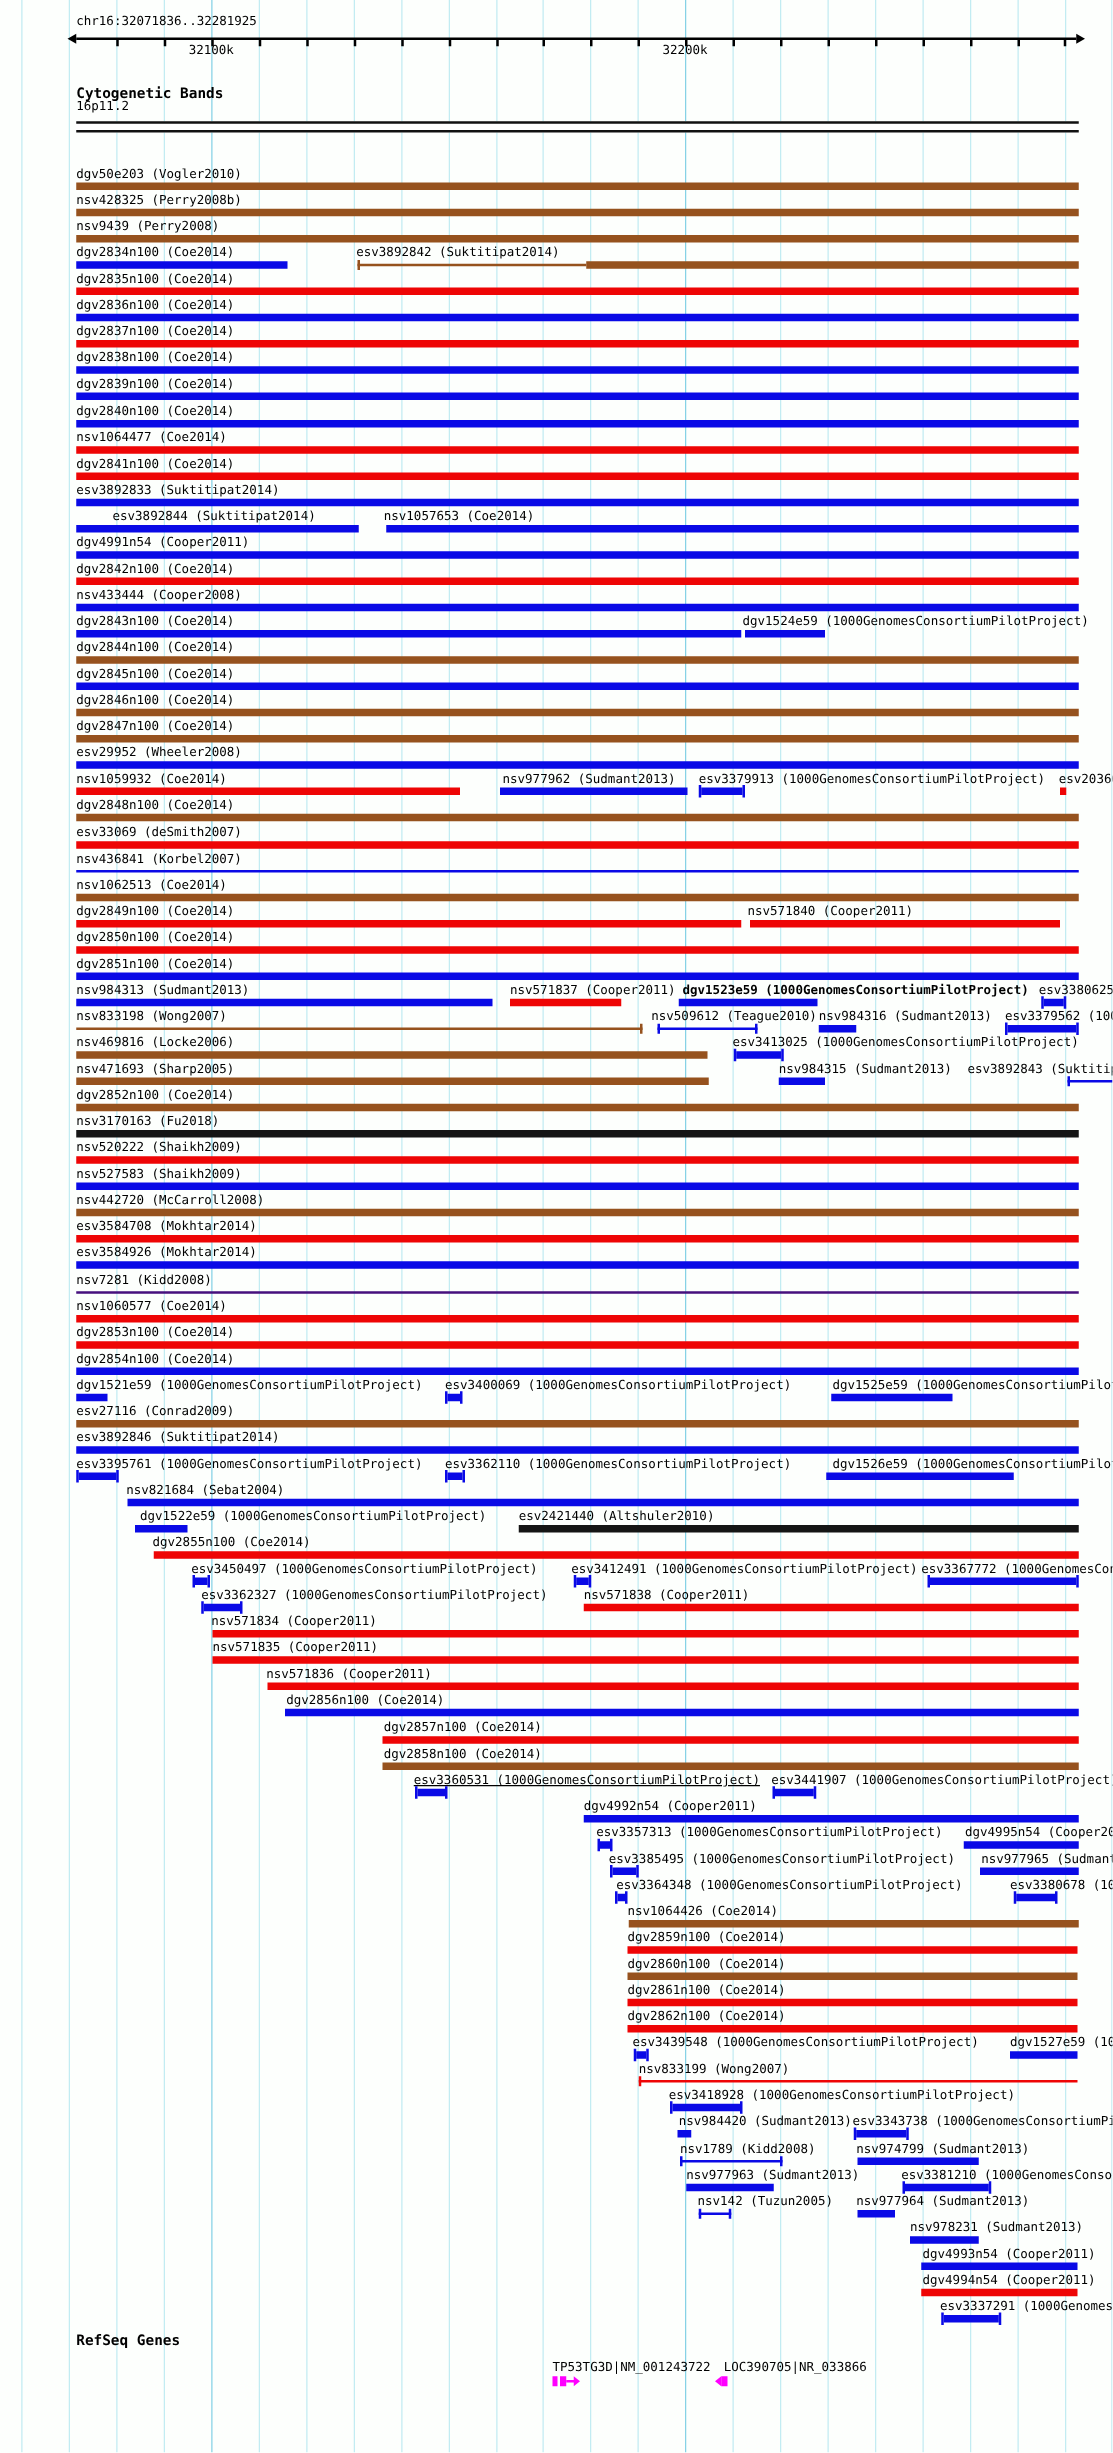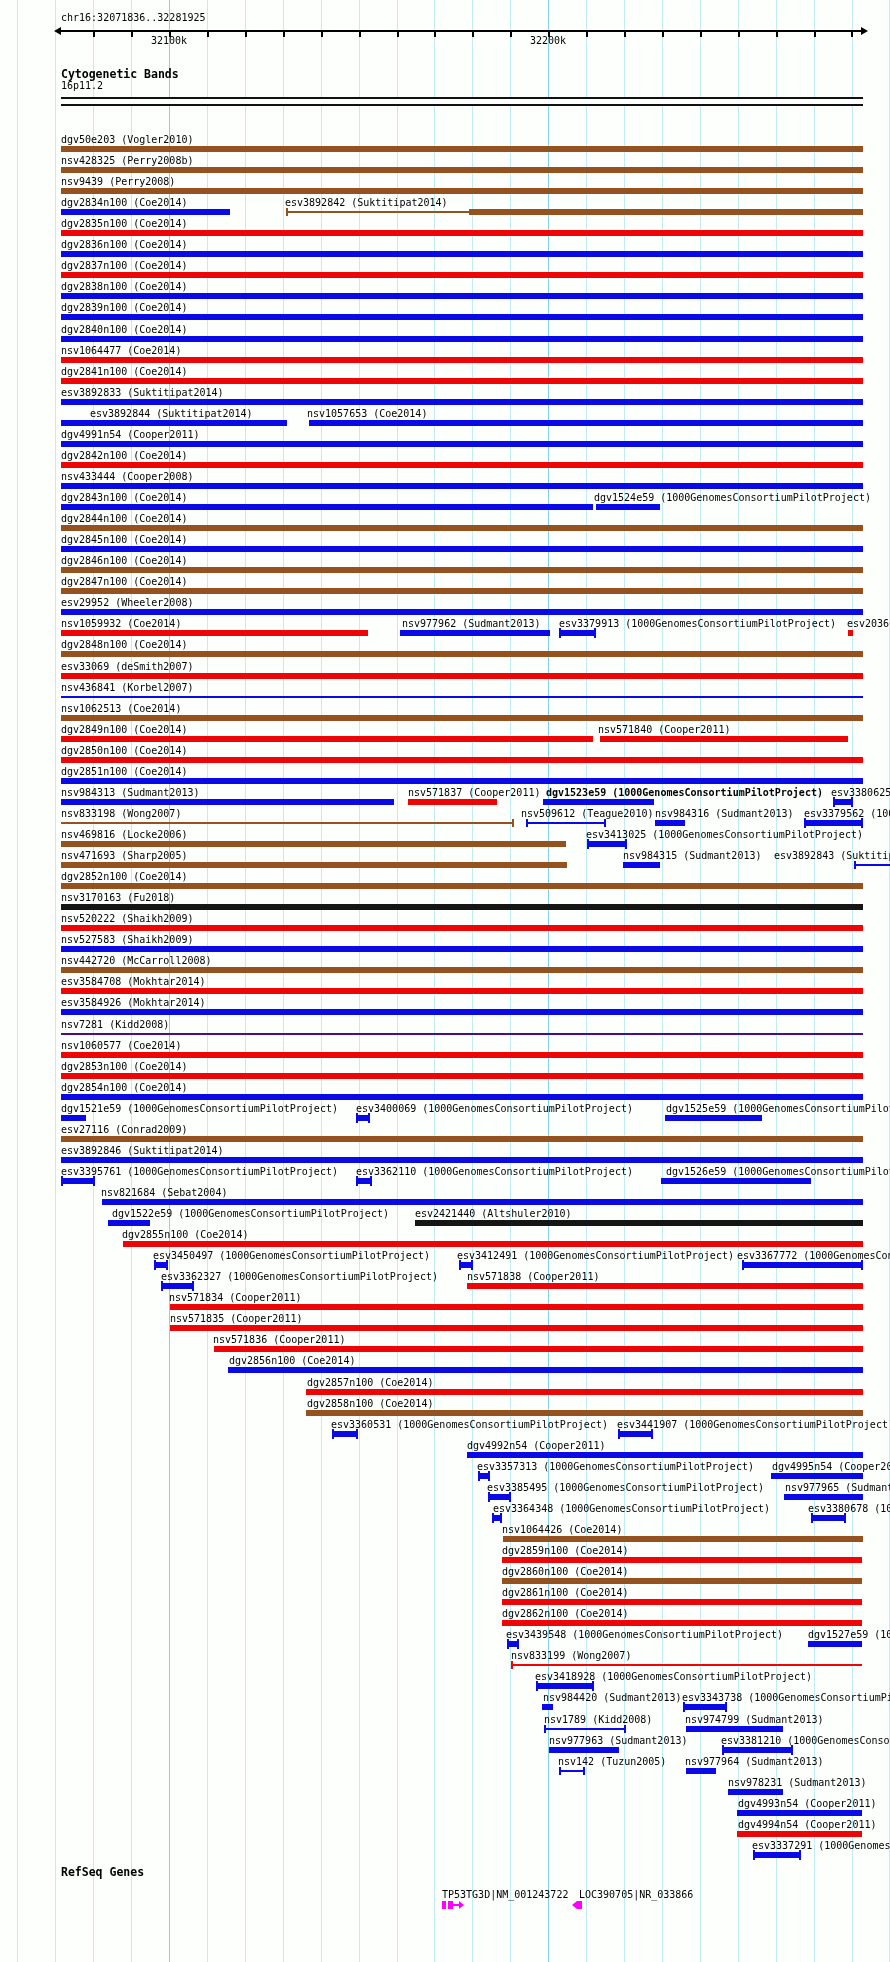--- a/index.html
+++ b/index.html
@@ -274,21 +274,21 @@
       <div class="lbl" style="left: 170px; top: 1314px;">nsv571835 (Cooper2011)</div>
       <div class="bar" style="left: 170px; top: 1325px; width: 693px; height: 6px; background: rgb(238, 5, 5);"></div>
       <div class="lbl" style="left: 213px; top: 1335px;">nsv571836 (Cooper2011)</div>
       <div class="bar" style="left: 214px; top: 1346px; width: 649px; height: 6px; background: rgb(238, 5, 5);"></div>
       <div class="lbl" style="left: 229px; top: 1356px;">dgv2856n100 (Coe2014)</div>
       <div class="bar" style="left: 228px; top: 1367px; width: 635px; height: 6px; background: rgb(10, 10, 230);"></div>
       <div class="lbl" style="left: 307px; top: 1378px;">dgv2857n100 (Coe2014)</div>
       <div class="bar" style="left: 306px; top: 1389px; width: 557px; height: 6px; background: rgb(238, 5, 5);"></div>
       <div class="lbl" style="left: 307px; top: 1399px;">dgv2858n100 (Coe2014)</div>
       <div class="bar" style="left: 306px; top: 1410px; width: 557px; height: 6px; background: rgb(150, 82, 30);"></div>
-      <div class="lbl" style="left: 331px; top: 1420px;">esv3360531 (1000GenomesConsortiumPilotProject)</div>
+      <div class="lbl" style="left: 331px; top: 1420px; text-decoration: underline;">esv3360531 (1000GenomesConsortiumPilotProject)</div>
       <div class="lbl" style="left: 617px; top: 1420px;">esv3441907 (1000GenomesConsortiumPilotProject)</div>
       <div class="bar" style="left: 334px; top: 1431px; width: 22px; height: 6px; background: rgb(10, 10, 230);"></div>
       <div class="bar" style="left: 332px; top: 1429px; width: 2px; height: 10px; background: rgb(10, 10, 230);"></div>
       <div class="bar" style="left: 356px; top: 1429px; width: 2px; height: 10px; background: rgb(10, 10, 230);"></div>
       <div class="bar" style="left: 620px; top: 1431px; width: 31px; height: 6px; background: rgb(10, 10, 230);"></div>
       <div class="bar" style="left: 618px; top: 1429px; width: 2px; height: 10px; background: rgb(10, 10, 230);"></div>
       <div class="bar" style="left: 651px; top: 1429px; width: 2px; height: 10px; background: rgb(10, 10, 230);"></div>
       <div class="lbl" style="left: 467px; top: 1441px;">dgv4992n54 (Cooper2011)</div>
       <div class="bar" style="left: 467px; top: 1452px; width: 396px; height: 6px; background: rgb(10, 10, 230);"></div>
       <div class="lbl" style="left: 477px; top: 1462px;">esv3357313 (1000GenomesConsortiumPilotProject)</div>

